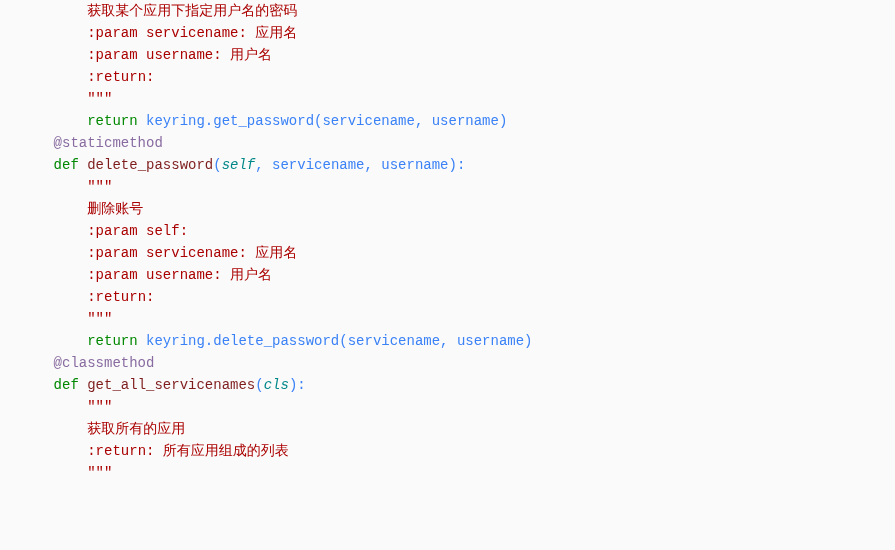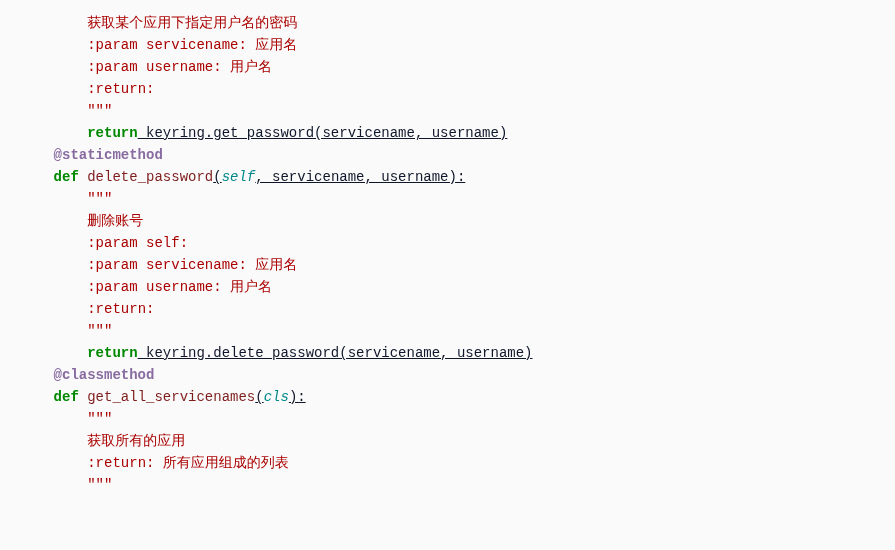--- a/index.html
+++ b/index.html
@@ -5,27 +5,27 @@
   body {
     margin: 0;
     padding: 0;
     background: #fafafa;
     font-family: Consolas, Monaco, "Courier New", monospace;
     font-size: 14px;
     line-height: 22px;
     color: #333;
   }
   .code-block {
-    padding: 12px 0 0 20px;
+    padding: 0 0 0 20px;
     white-space: pre;
   }
   .line { display: block; }
   .comment { color: #aa0000; }
-  .keyword { color: #008800; font-weight: bold; }
-  .decorator { color: #886ba0; font-weight: bold; }
+  .keyword { color: #008800; }
+  .decorator { color: #886ba0; }
   .funcname { color: #7f1d1d; }
   .param { color: #008888; font-style: italic; }
-  .plain { color: #0f172a; text-decoration: underline; }
+  .plain { color: #3b82f6; }
 </style>
 </head>
 <body>
 
 <div class="code-block" id="code-block"><span class="line">        <span class="comment">获取某个应用下指定用户名的密码</span></span><span class="line">        <span class="comment">:param servicename: 应用名</span></span><span class="line">        <span class="comment">:param username: 用户名</span></span><span class="line">        <span class="comment">:return:</span></span><span class="line">        <span class="comment">"""</span></span><span class="line">        <span class="keyword">return</span><span class="plain"> keyring.get_password(servicename, username)</span></span><span class="line"><span class="plain"></span></span><span class="line">    <span class="decorator">@staticmethod</span></span><span class="line">    <span class="keyword">def </span><span class="funcname">delete_password</span><span class="plain">(</span><span class="param">self</span><span class="plain">, servicename, username):</span></span><span class="line">        <span class="comment">"""</span></span><span class="line">        <span class="comment">删除账号</span></span><span class="line">        <span class="comment">:param self:</span></span><span class="line">        <span class="comment">:param servicename: 应用名</span></span><span class="line">        <span class="comment">:param username: 用户名</span></span><span class="line">        <span class="comment">:return:</span></span><span class="line">        <span class="comment">"""</span></span><span class="line">        <span class="keyword">return</span><span class="plain"> keyring.delete_password(servicename, username)</span></span><span class="line"><span class="plain"></span></span><span class="line">    <span class="decorator">@classmethod</span></span><span class="line">    <span class="keyword">def </span><span class="funcname">get_all_servicenames</span><span class="plain">(</span><span class="param">cls</span><span class="plain">):</span></span><span class="line">        <span class="comment">"""</span></span><span class="line">        <span class="comment">获取所有的应用</span></span><span class="line">        <span class="comment">:return: 所有应用组成的列表</span></span><span class="line">        <span class="comment">"""</span></span></div>
 
 </body></html>

